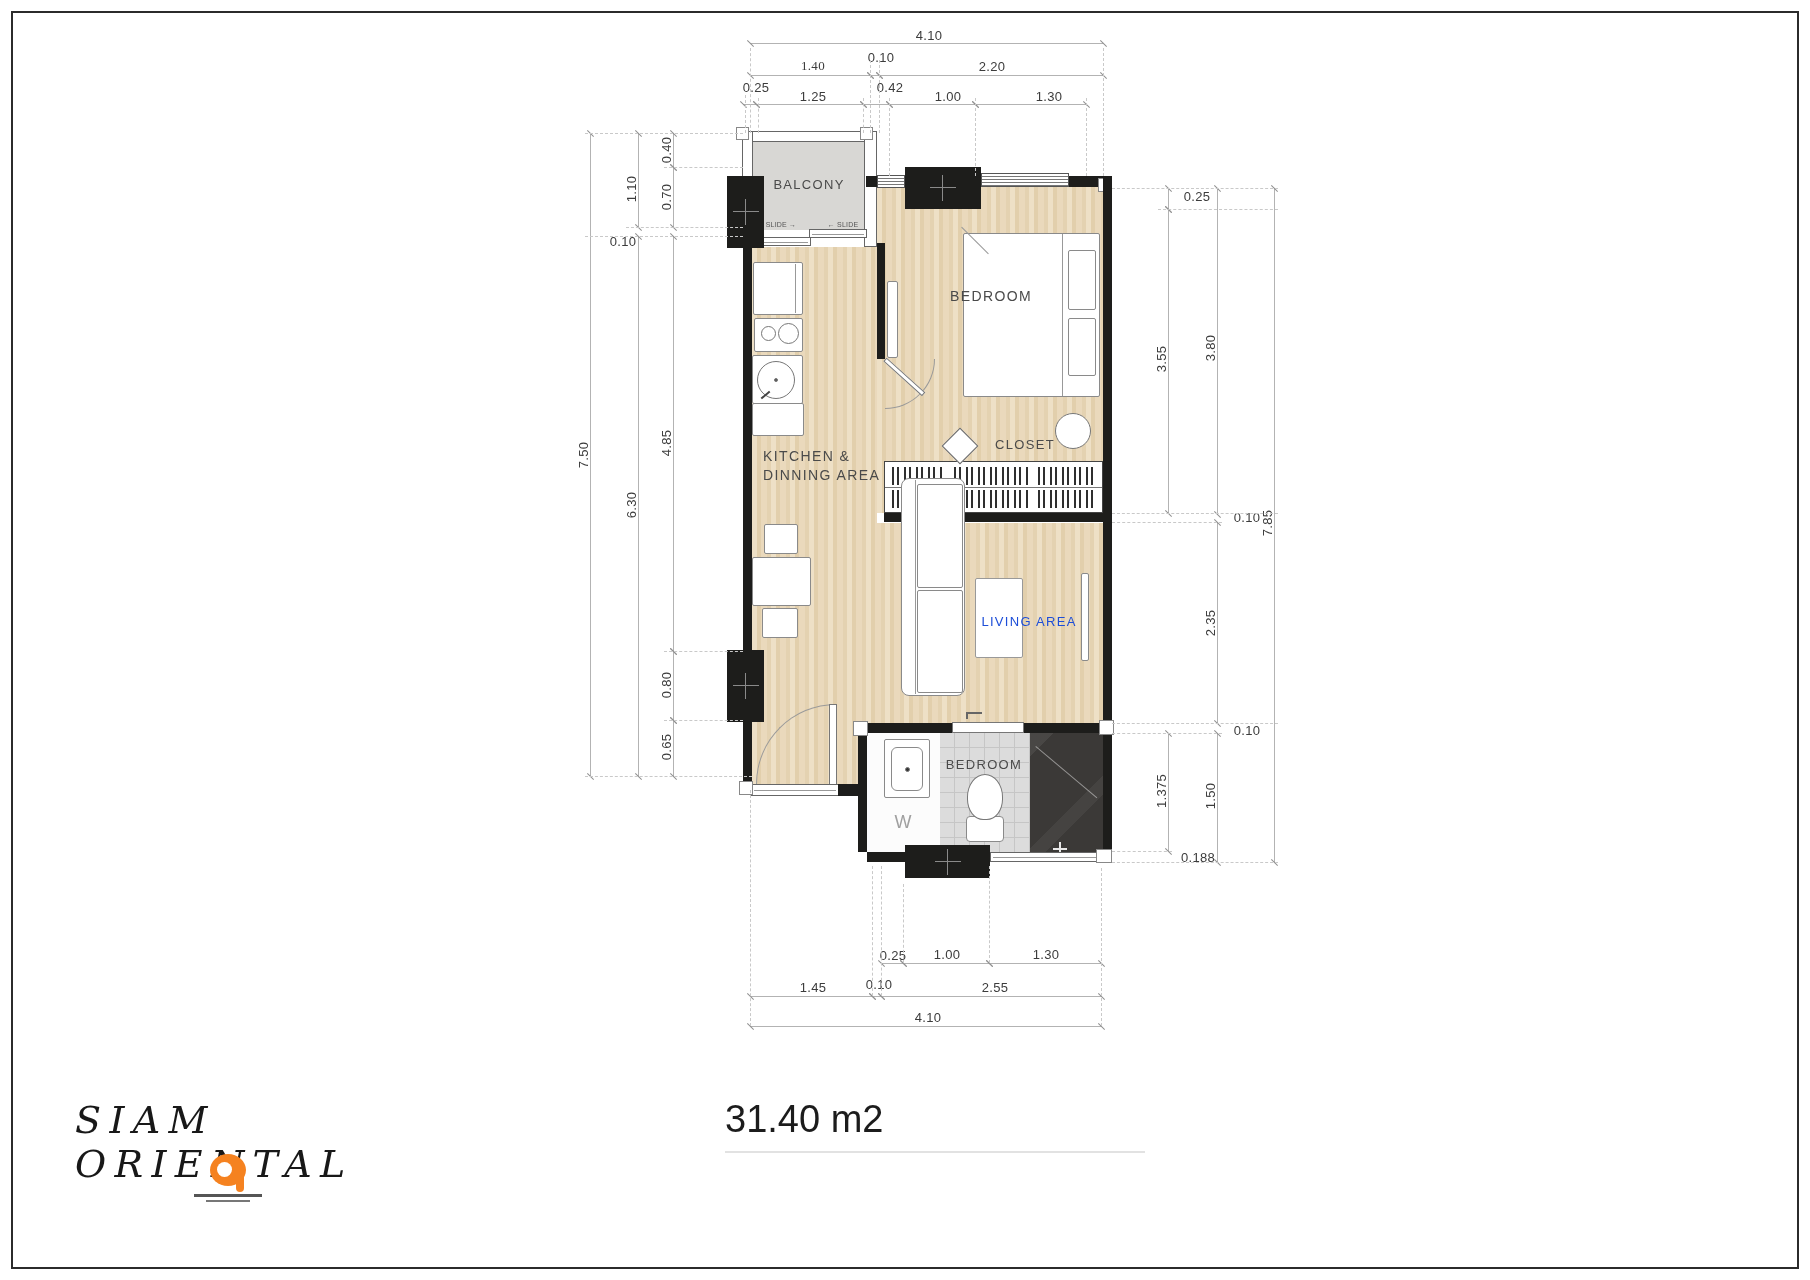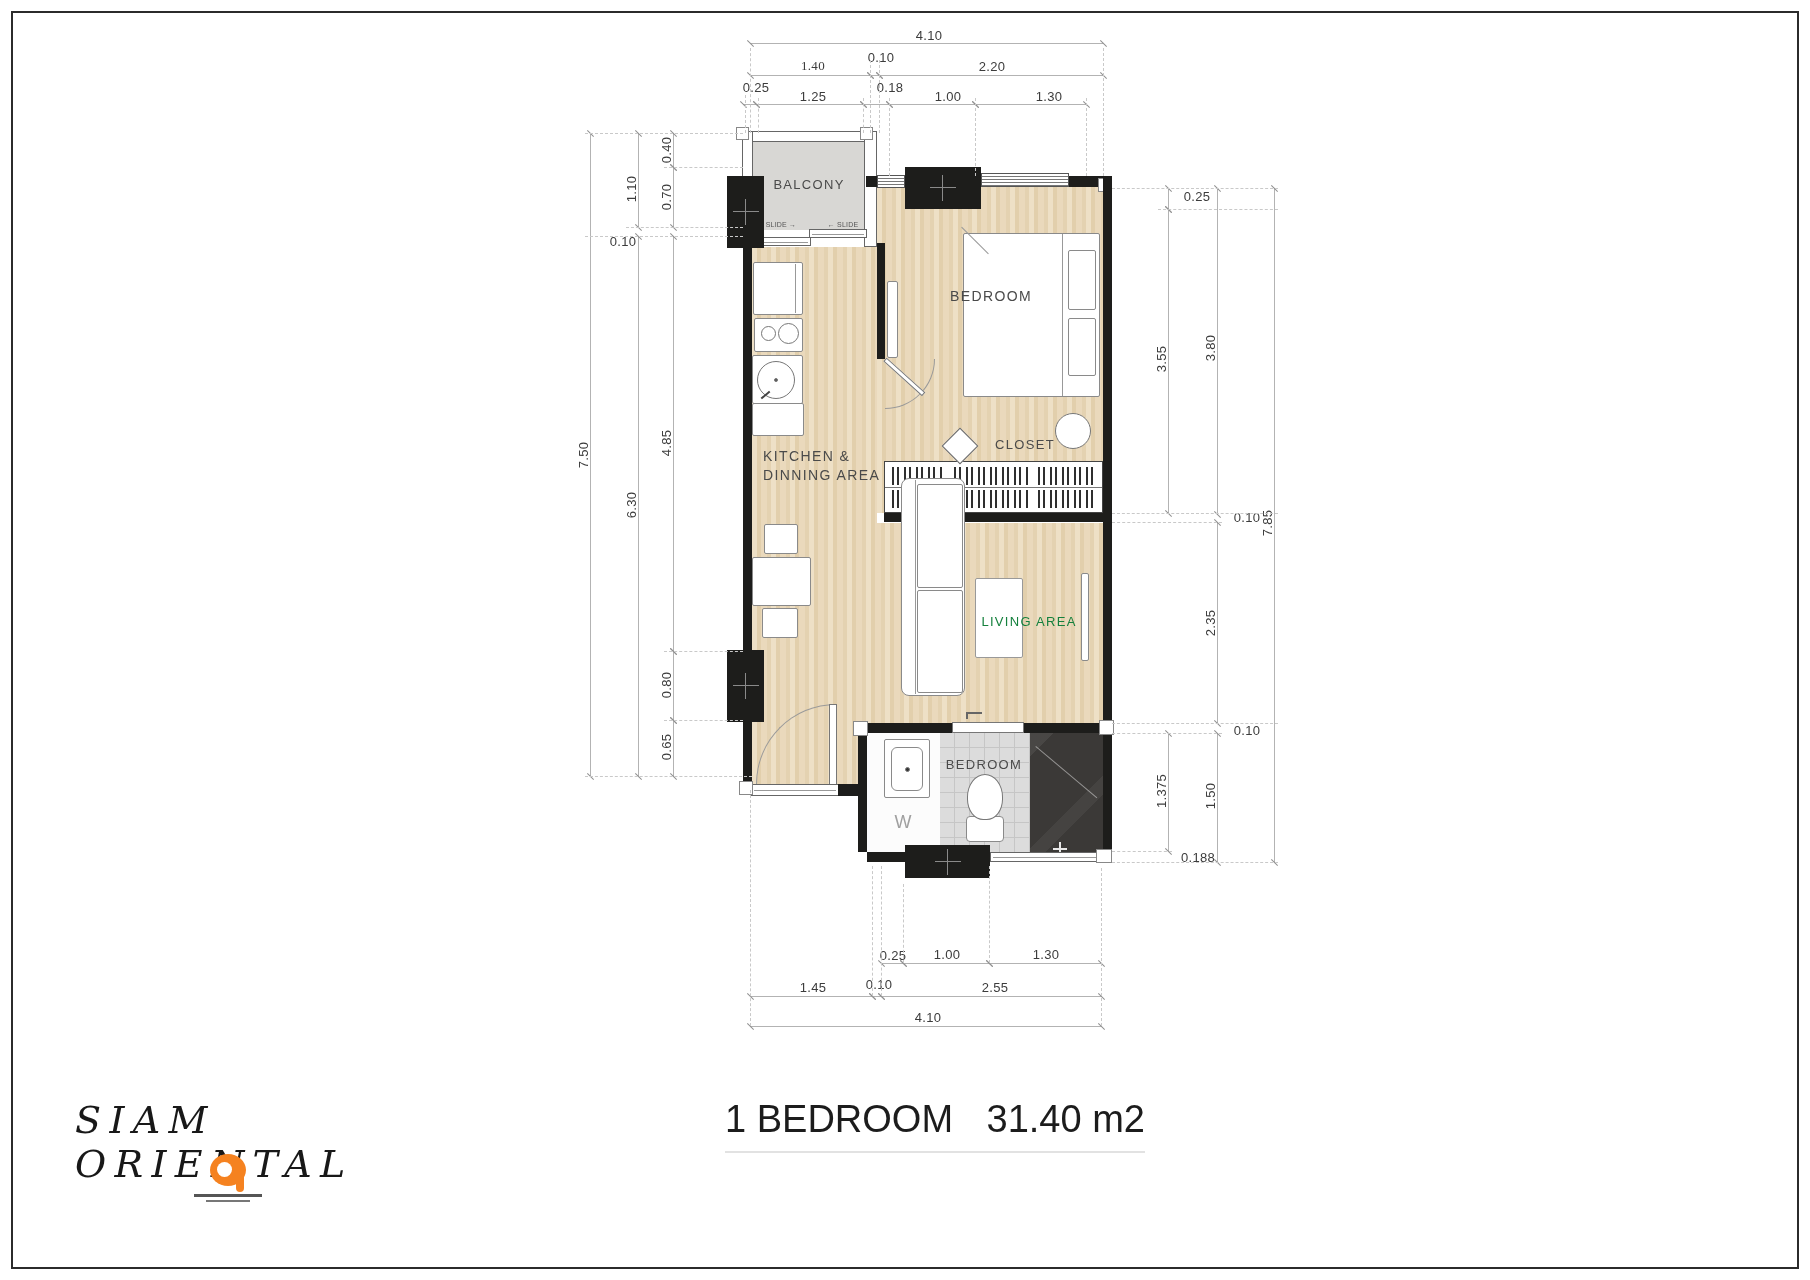--- a/index.html
+++ b/index.html
@@ -187,21 +187,21 @@
   <div class="wall" style="left:867px;top:852px;width:38px;height:10px;"></div>
   <div class="col" style="left:905px;top:845px;width:85px;height:33px;"></div>
   <div class="thin rail" style="left:990px;top:852px;width:113px;height:10px;"></div>
   <div class="joint" style="left:1096px;top:849px;width:16px;height:14px;"></div>
 <div class="dim-label" style="left: 929px; top: 35px;">4.10</div>
     <div class="dim-label" style="left: 813px; top: 66px; font-family: Liberation Serif, serif;">1.40</div>
     <div class="dim-label" style="left: 881px; top: 57px;">0.10</div>
     <div class="dim-label" style="left: 992px; top: 66px;">2.20</div>
     <div class="dim-label" style="left: 756px; top: 87px;">0.25</div>
     <div class="dim-label" style="left: 813px; top: 96px;">1.25</div>
-    <div class="dim-label" style="left: 890px; top: 87px;">0.18</div>
+    <div class="dim-label" style="left: 890px; top: 87px;">0.42</div>
     <div class="dim-label" style="left: 948px; top: 96px;">1.00</div>
     <div class="dim-label" style="left: 1049px; top: 96px;">1.30</div>
     <div class="dim-label rot" style="left: 583px; top: 455px;">7.50</div>
     <div class="dim-label rot" style="left: 631px; top: 189px;">1.10</div>
     <div class="dim-label rot" style="left: 631px; top: 505px;">6.30</div>
     <div class="dim-label rot" style="left: 666px; top: 150px;">0.40</div>
     <div class="dim-label rot" style="left: 666px; top: 197px;">0.70</div>
     <div class="dim-label" style="left: 623px; top: 241px;">0.10</div>
     <div class="dim-label rot" style="left: 666px; top: 443px;">4.85</div>
     <div class="dim-label rot" style="left: 666px; top: 685px;">0.80</div>
@@ -221,21 +221,21 @@
     <div class="dim-label" style="left: 1046px; top: 954px;">1.30</div>
     <div class="dim-label" style="left: 813px; top: 987px;">1.45</div>
     <div class="dim-label" style="left: 879px; top: 984px;">0.10</div>
     <div class="dim-label" style="left: 995px; top: 987px;">2.55</div>
     <div class="dim-label" style="left: 928px; top: 1017px;">4.10</div>
     <div class="room-label" style="left: 809px; top: 184px; font-size: 13px; color: rgb(74, 74, 74);">BALCONY</div>
     <div class="room-label" style="left: 991px; top: 296px; font-size: 14px; color: rgb(74, 74, 74);">BEDROOM</div>
     <div class="room-label start" style="left: 763px; top: 456px; font-size: 14px; color: rgb(74, 74, 74);">KITCHEN &amp;</div>
     <div class="room-label start" style="left: 763px; top: 475px; font-size: 14px; color: rgb(74, 74, 74);">DINNING AREA</div>
     <div class="room-label" style="left: 1025px; top: 444px; font-size: 13px; color: rgb(74, 74, 74);">CLOSET</div>
-    <div class="room-label" style="left: 1029px; top: 621px; font-size: 13px; color: #15803d;">LIVING AREA</div>
+    <div class="room-label" style="left: 1029px; top: 621px; font-size: 13px; color: #1d4ed8;">LIVING AREA</div>
     <div class="room-label" style="left: 984px; top: 764px; font-size: 13px; color: rgb(74, 74, 74);">BEDROOM</div>
     <div class="room-label" style="left: 904px; top: 822px; font-size: 18px; color: rgb(160, 160, 160);">W</div>
     <div class="slide-label" style="left: 781px; top: 224px;">SLIDE →</div>
     <div class="slide-label" style="left: 843px; top: 224px;">← SLIDE</div>
     <div class="dl" style="left: 750px; top: 43px; width: 353px; height: 1px;"></div>
     <div class="tick" style="left: 746px; top: 43px;"></div>
     <div class="tick" style="left: 1099px; top: 43px;"></div>
     <div class="dl" style="left: 750px; top: 75px; width: 120px; height: 1px;"></div>
     <div class="tick" style="left: 746px; top: 75px;"></div>
     <div class="tick" style="left: 866px; top: 75px;"></div>
@@ -354,21 +354,20 @@
     <div class="dash v" style="left: 750px; top: 790px; height: 236px;"></div>
     <div class="dash v" style="left: 872px; top: 866px; height: 130px;"></div>
     <div class="dash v" style="left: 881px; top: 866px; height: 130px;"></div>
     <div class="dash v" style="left: 903px; top: 884px; height: 79px;"></div>
     <div class="dash v" style="left: 989px; top: 866px; height: 97px;"></div>
     <div class="dash v" style="left: 1101px; top: 868px; height: 158px;"></div>
   </div>
 
 <div id="title-block">
   <div id="title-row">
-    <span>1 BEDROOM</span>
     <span>31.40 m2</span>
   </div>
   <div id="title-sep"></div>
 </div>
 
 <div id="brand">
   <div id="brand-name">SIAM ORIENTAL</div>
   <div id="brand-logo">
     <div id="logo-shape"></div>
     <div id="logo-hole"></div>

